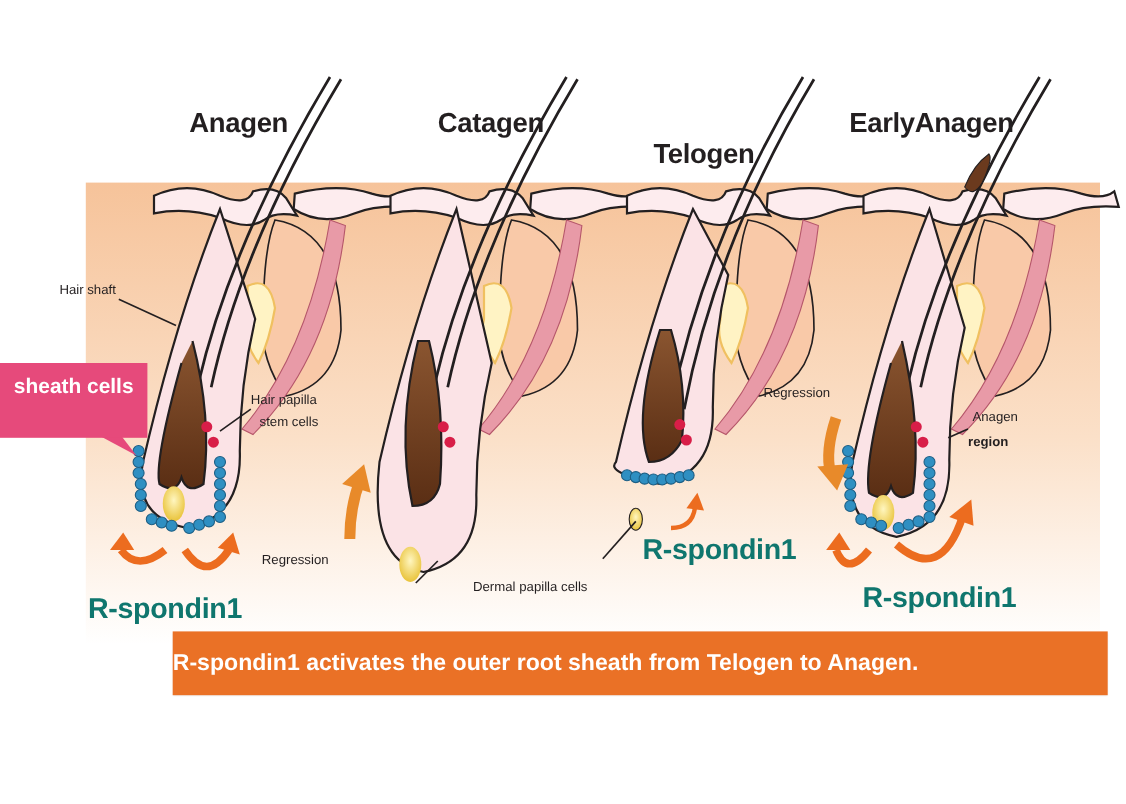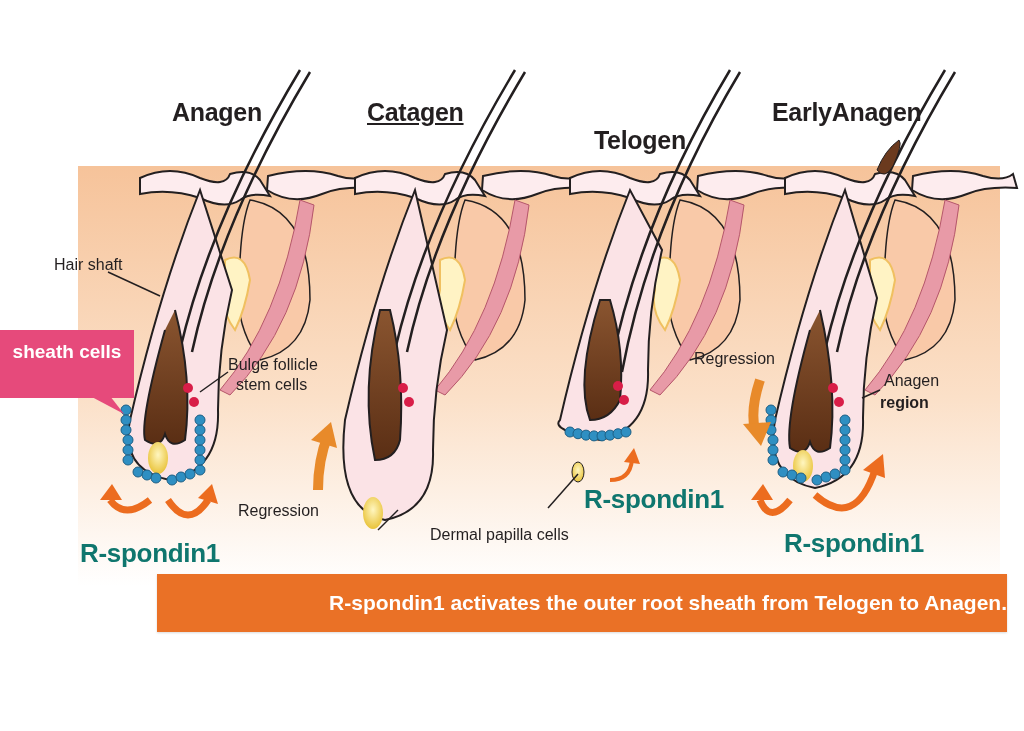--- a/index.html
+++ b/index.html
@@ -1,23 +1,23 @@
 <!DOCTYPE html>
 <html><head>
 <meta charset="utf-8">
 <style>
   html, body { margin:0; padding:0; background:#ffffff; }
   body { width:1024px; height:731px; position:relative; overflow:hidden; font-family:"Liberation Sans", sans-serif; }
   #stage { position:absolute; left:0; top:0; width:1024px; height:731px; }
   .label { position:absolute; font-family:"Liberation Sans", sans-serif; color:#231f20; white-space:nowrap; }
   .stage-title { font-size:25px; font-weight:bold; letter-spacing:-0.3px; }
-  .small { font-size:16px; }
+  .small { font-size:12px; }
   .rsp { color:#0f766e; font-weight:bold; font-size:26px; letter-spacing:-0.3px; }
   .callout { position:absolute; left:0; top:330px; width:134px; height:68px; background:#e64a7b; color:#fff; font-weight:bold; font-size:19px; line-height:23px; text-align:center; padding-top:10px; box-sizing:border-box; }
-  .banner { position:absolute; left:157px; top:574px; width:850px; height:58px; background:#ea7126; color:#fff; font-weight:bold; font-size:21px; display:flex; align-items:center; justify-content:flex-end; box-shadow:0 1px 2px rgba(0,0,0,0.15); }
+  .banner { position:absolute; left:157px; top:574px; width:850px; height:58px; background:#ea7126; color:#fff; font-weight:bold; font-size:21px; display:flex; align-items:center; justify-content:flex-start; box-shadow:0 1px 2px rgba(0,0,0,0.15); }
 </style>
 </head>
 <body>
 
 <svg id="stage" width="1024" height="731" viewBox="0 0 1024 731">
   <defs>
     <linearGradient id="skinGrad" x1="0" y1="0" x2="0" y2="1">
       <stop offset="0" stop-color="#f6c39a"></stop>
       <stop offset="0.55" stop-color="#fbe0c8"></stop>
       <stop offset="1" stop-color="#ffffff"></stop>
@@ -153,30 +153,30 @@
       <path d="M108 272 L160 296" stroke="#231f20" stroke-width="1.5" fill="none"></path>
       <path d="M228 372 L200 392" stroke="#231f20" stroke-width="1.5" fill="none"></path>
       <path d="M378 530 L398 510" stroke="#231f20" stroke-width="1.5" fill="none"></path>
       <path d="M548 508 L578 474" stroke="#231f20" stroke-width="1.5" fill="none"></path>
       <path d="M880 390 L862 398" stroke="#231f20" stroke-width="1.5" fill="none"></path>
       <path d="M90 396 L124 414 L110 396 Z" fill="#e64a7b"></path>
     </g>
 </svg>
 
 <div class="label stage-title" style="left:172px;top:98px;">Anagen</div>
-<div class="label stage-title" style="left:367px;top:98px;text-decoration:underline;">Catagen</div>
+<div class="label stage-title" style="left:398px;top:98px;">Catagen</div>
 <div class="label stage-title" style="left:594px;top:80px;margin-top:46px;">Telogen</div>
 <div class="label stage-title" style="left:772px;top:98px;">EarlyAnagen</div>
 
 <div class="callout">
   <div>sheath cells</div>
 </div>
 
 <div class="label small" style="left:54px;top:256px;">Hair shaft</div>
-<div class="label small" style="left:228px;top:356px;">Bulge follicle</div>
+<div class="label small" style="left:228px;top:356px;">Hair papilla</div>
 <div class="label small" style="left:236px;top:376px;">stem cells</div>
 <div class="label small" style="left:238px;top:502px;">Regression</div>
 <div class="label small" style="left:430px;top:526px;">Dermal papilla cells</div>
 <div class="label small" style="left:694px;top:350px;">Regression</div>
 <div class="label small" style="left:884px;top:372px;">Anagen</div>
 <div class="label small" style="left:880px;top:394px;font-weight:bold;">region</div>
 
 <div class="label rsp" style="left:80px;top:538px;">R-spondin1</div>
 <div class="label rsp" style="left:584px;top:484px;">R-spondin1</div>
 <div class="label rsp" style="left:784px;top:528px;">R-spondin1</div>

